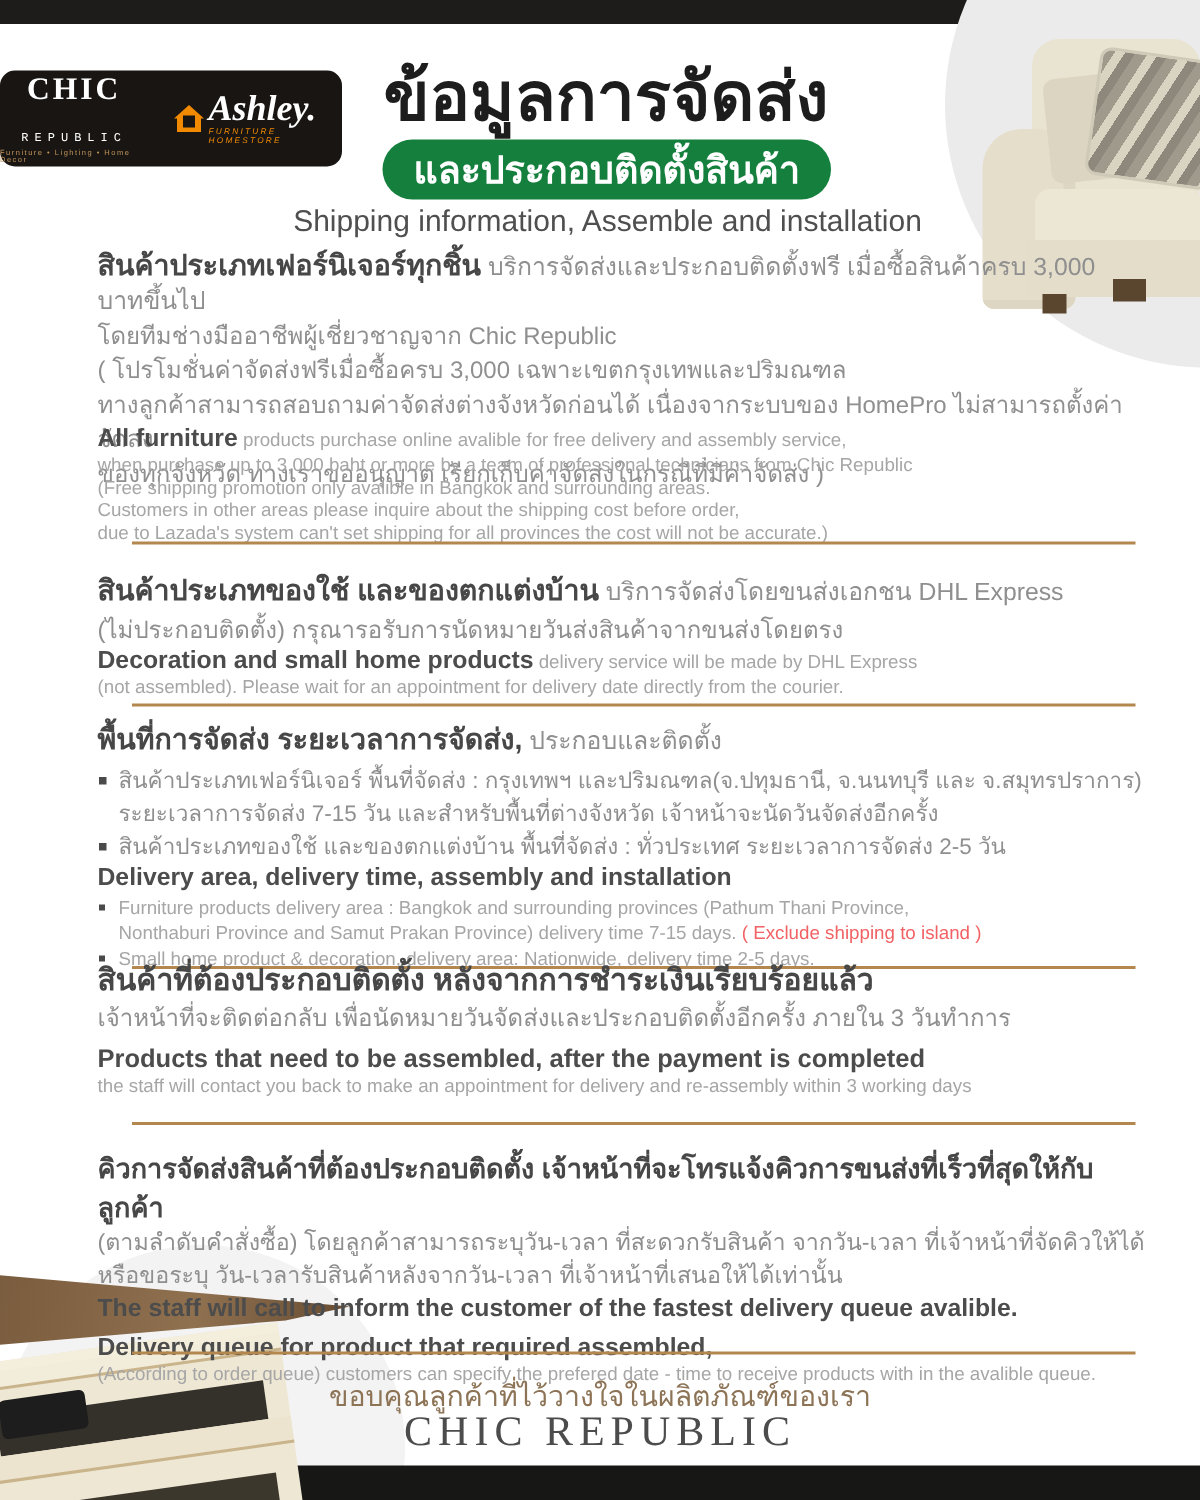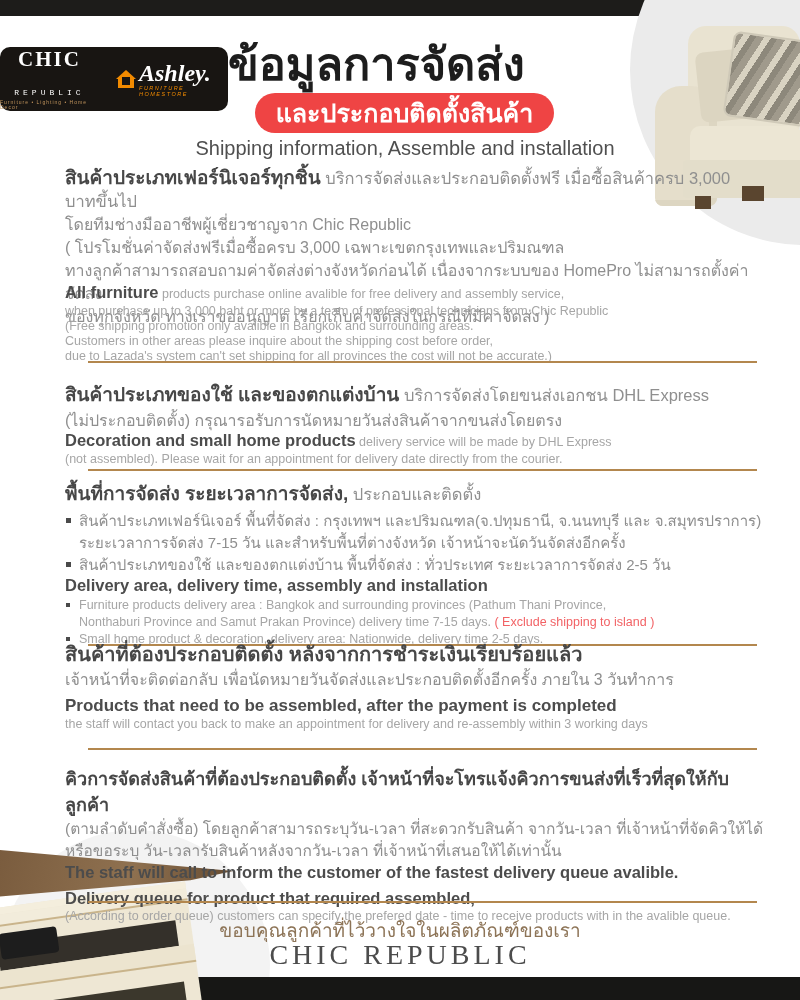--- a/index.html
+++ b/index.html
@@ -36,25 +36,25 @@
     content:"";position:absolute;left:3px;top:8px;width:16px;height:10px;background:#f18a00;
   }
   .house .hole{position:absolute;left:7px;top:7px;width:8px;height:8px;background:#181512;z-index:1;}
   .ashley-text{display:flex;flex-direction:column;line-height:1;}
   .ashley-name{font-family:"Liberation Serif",serif;color:#ffffff;font-size:24px;font-weight:bold;}
   .ashley-sub{color:#f18a00;font-size:5.5px;letter-spacing:1.5px;margin-top:1px;}
 
   
   .main-title{
     position:absolute;left:228px;top:28px;width:352px;z-index:3;
-    font-size:45px;font-weight:bold;color:#1d1d1d;font-family:Liberation Mono, monospace;
+    text-align:center;font-size:45px;font-weight:bold;color:#1d1d1d;font-family:Liberation Mono, monospace;
   }
   .red-pill{
     position:absolute;left:255px;top:93px;width:299px;height:40px;z-index:3;
-    background:#ef4444;border-radius:21px;
+    background:#15803d;border-radius:21px;
     display:flex;align-items:center;justify-content:center;
     color:#ffffff;font-size:25px;font-weight:bold;
   }
   .subtitle{
     position:absolute;left:30px;top:137px;width:750px;z-index:3;
     text-align:center;font-size:20px;color:#4f4f4f;
   }
 
   
   .sofa-circle{position:absolute;left:630px;top:-105px;width:350px;height:350px;border-radius:50%;background:#ebebeb;z-index:2;}

